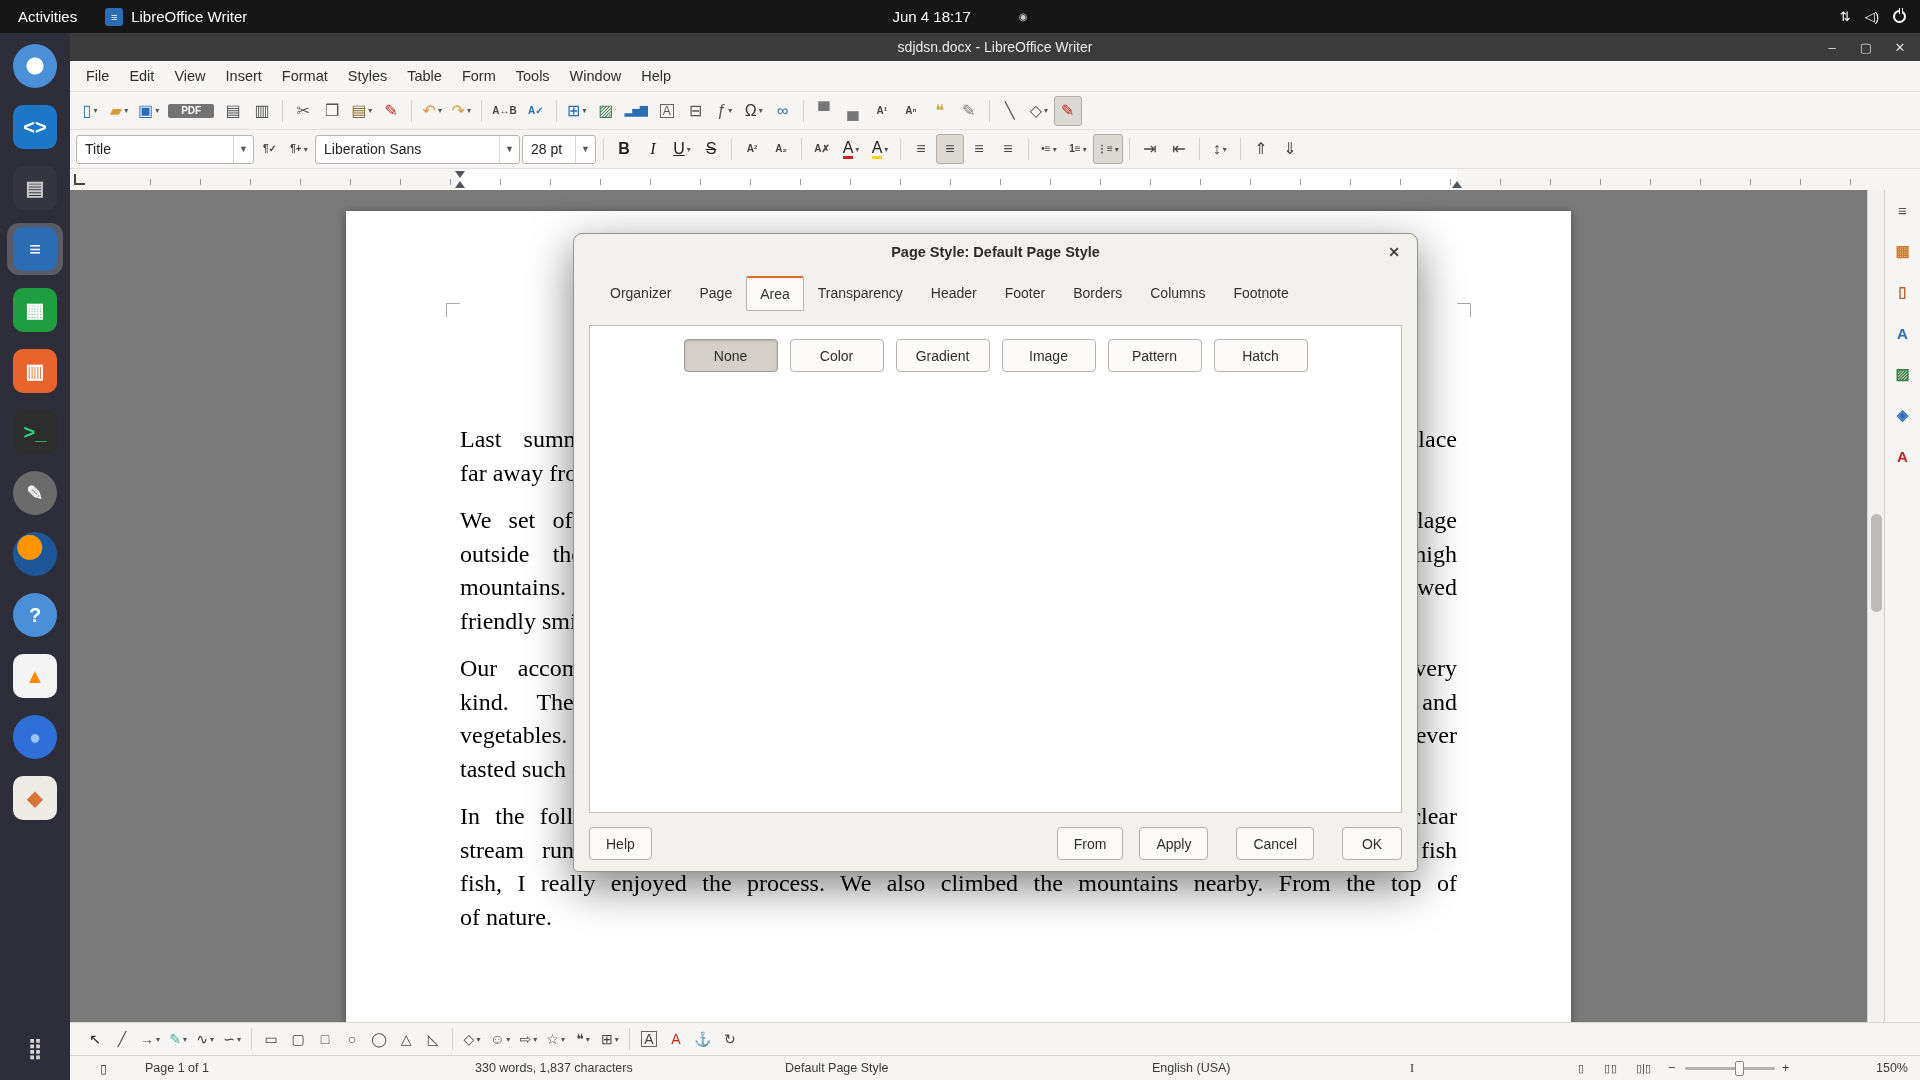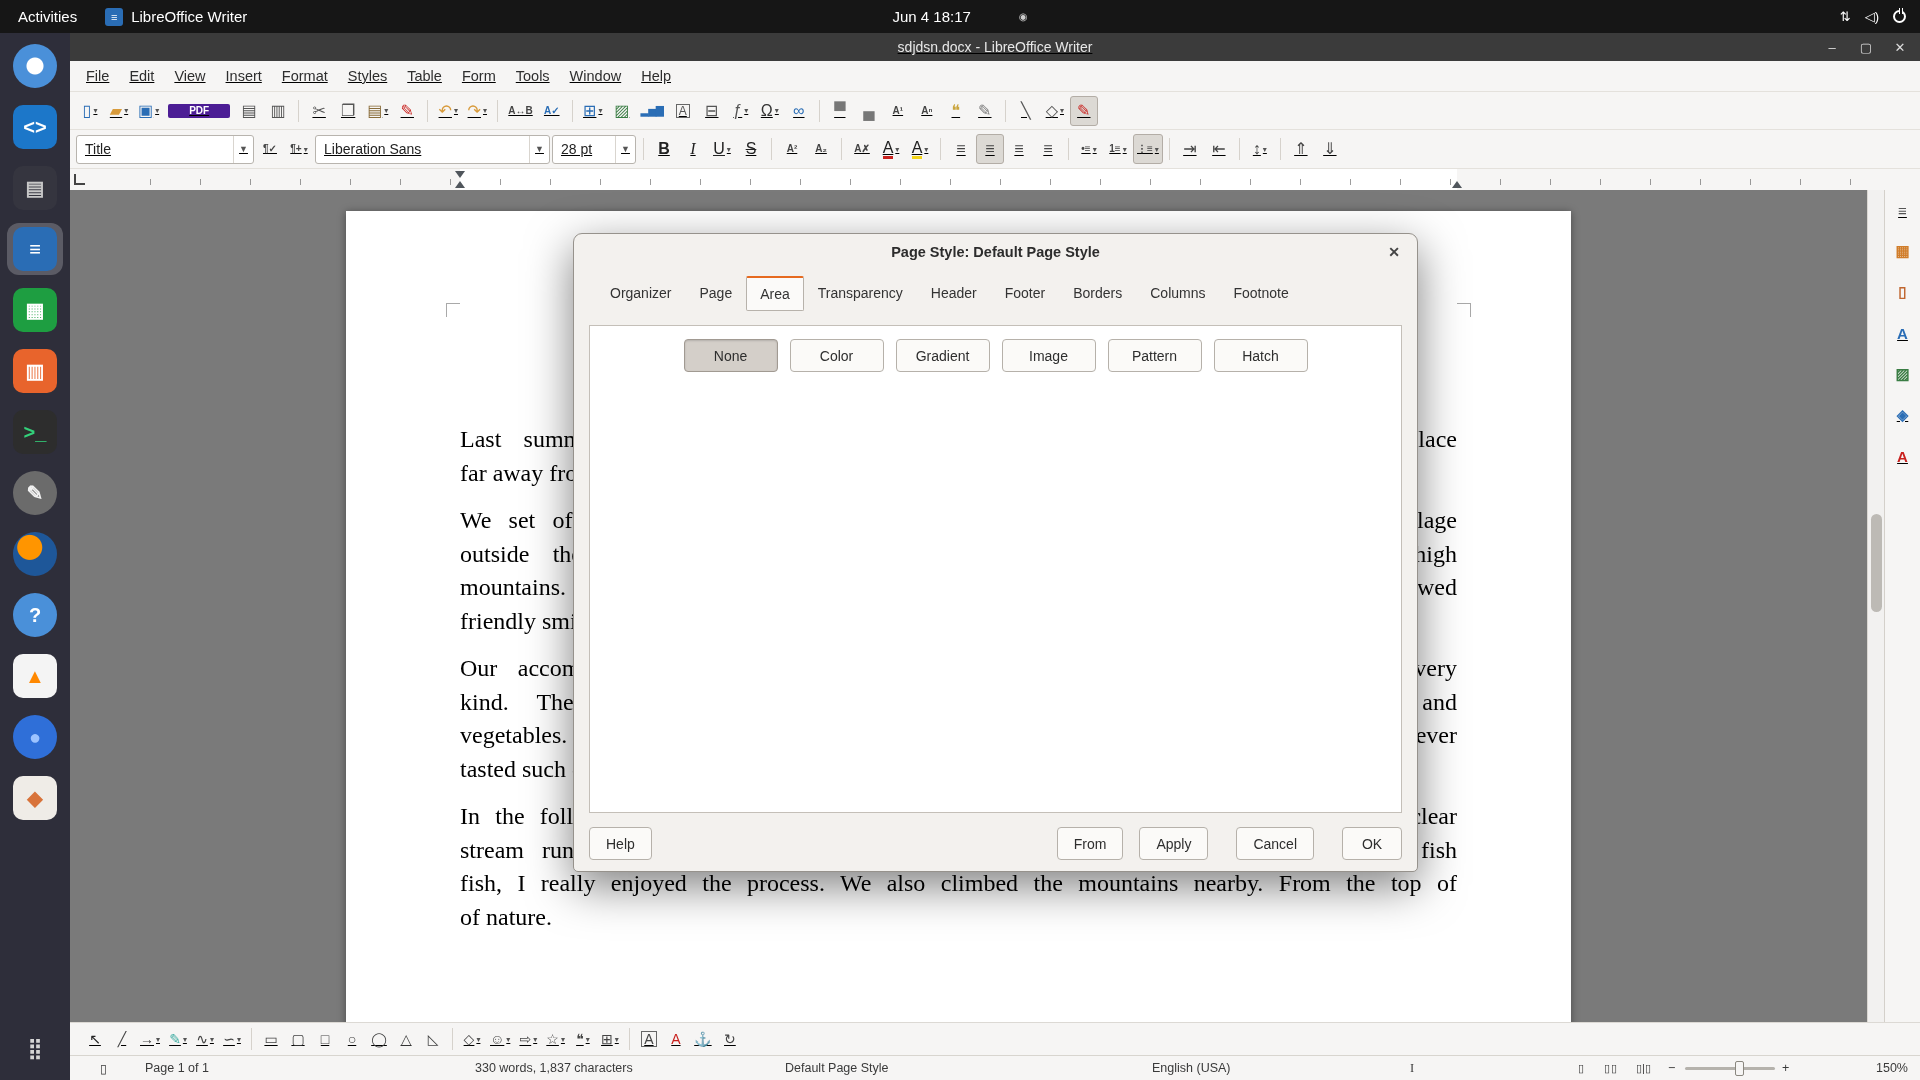--- a/index.html
+++ b/index.html
@@ -21,21 +21,21 @@
 
   
   .dock { width:70px; background:#2e2e3a; display:flex; flex-direction:column; align-items:center; padding:7px 0 6px; gap:9px; }
   .dock-item { width:56px; height:52px; display:flex; align-items:center; justify-content:center; border-radius:12px; }
   .dock-item.active { background:rgba(255,255,255,.22); }
   .dock-ico { width:44px; height:44px; border-radius:10px; display:flex; align-items:center; justify-content:center; font-size:20px; font-weight:bold; }
   .dock-ico.circle { border-radius:50%; }
   .dock-spacer { margin-top:auto; }
 
   
-  .main-col { flex:1; display:flex; flex-direction:column; min-width:0;text-decoration:underline; }
+  .main-col { flex:1; display:flex; flex-direction:column; min-width:0; }
 
   .titlebar { height:28px; background:#3b3b3b; color:#e8e8e8; display:flex; align-items:center; justify-content:center; position:relative; font-size:14px; }
   .win-btns { position:absolute; right:10px; top:0; height:100%; display:flex; align-items:center; gap:14px; }
   .win-btn { width:20px; height:20px; display:flex; align-items:center; justify-content:center; color:#dcdcdc; font-size:13px; border-radius:50%; }
 
   .menubar { height:30px; background:#f6f5f4; display:flex; align-items:center; padding-left:6px; font-size:14.5px; color:#2e2e2e; }
   .menu-item { padding:3px 10px; border-radius:3px; }
 
   .toolbar { height:38px; background:#f6f5f4; border-top:1px solid #e4e1dc; display:flex; align-items:center; padding-left:6px; gap:1px; }
   .tb-btn { height:30px; min-width:28px; padding:0 3px; display:flex; align-items:center; justify-content:center; border-radius:3px; border:1px solid transparent; }
@@ -207,21 +207,21 @@
         </div>
         <div class="tb-btn">
           <span class="glyph" style="color: rgb(216, 155, 60);">▰</span>
           <span class="dd">▾</span>
         </div>
         <div class="tb-btn">
           <span class="glyph" style="color: rgb(42, 109, 181);">▣</span>
           <span class="dd">▾</span>
         </div>
         <div class="tb-btn">
-          <span class="glyph sm" style="color: rgb(255, 255, 255); background: #4c1d95; padding: 2px 21px; border-radius: 2px;">PDF</span>
+          <span class="glyph sm" style="color: rgb(255, 255, 255); background: #737373; padding: 2px 13px; border-radius: 2px;">PDF</span>
         </div>
         <div class="tb-btn">
           <span class="glyph" style="color: rgb(85, 85, 85);">▤</span>
         </div>
         <div class="tb-btn">
           <span class="glyph" style="color: rgb(85, 85, 85);">▥</span>
         </div>
         <div class="tb-sep"></div>
         <div class="tb-btn">
           <span class="glyph" style="color: rgb(85, 85, 85);">✂</span>
@@ -319,25 +319,25 @@
       </div>
       <div id="fmt-style-btns" style="display:flex;gap:1px">
           <div class="tb-btn">
             <span class="glyph sm" style="color: rgb(68, 68, 68);">¶✓</span>
           </div>
           <div class="tb-btn">
             <span class="glyph sm" style="color: rgb(68, 68, 68);">¶+</span>
             <span class="dd">▾</span>
           </div>
         </div>
-      <div class="combo" style="width:235px">
+      <div class="combo" style="width:205px">
         <span class="val">Liberation Sans</span>
         <span class="caret">▼</span>
       </div>
-      <div class="combo" style="width:84px">
+      <div class="combo" style="width:74px">
         <span class="val">28 pt</span>
         <span class="caret">▼</span>
       </div>
       <div id="fmt-btns" style="display:flex;align-items:center;gap:1px">
           <div class="tb-sep"></div>
           <div class="tb-btn">
             <span class="glyph fmt-b" style="color: rgb(34, 34, 34);">B</span>
           </div>
           <div class="tb-btn">
             <span class="glyph fmt-i" style="color: rgb(34, 34, 34);">I</span>

